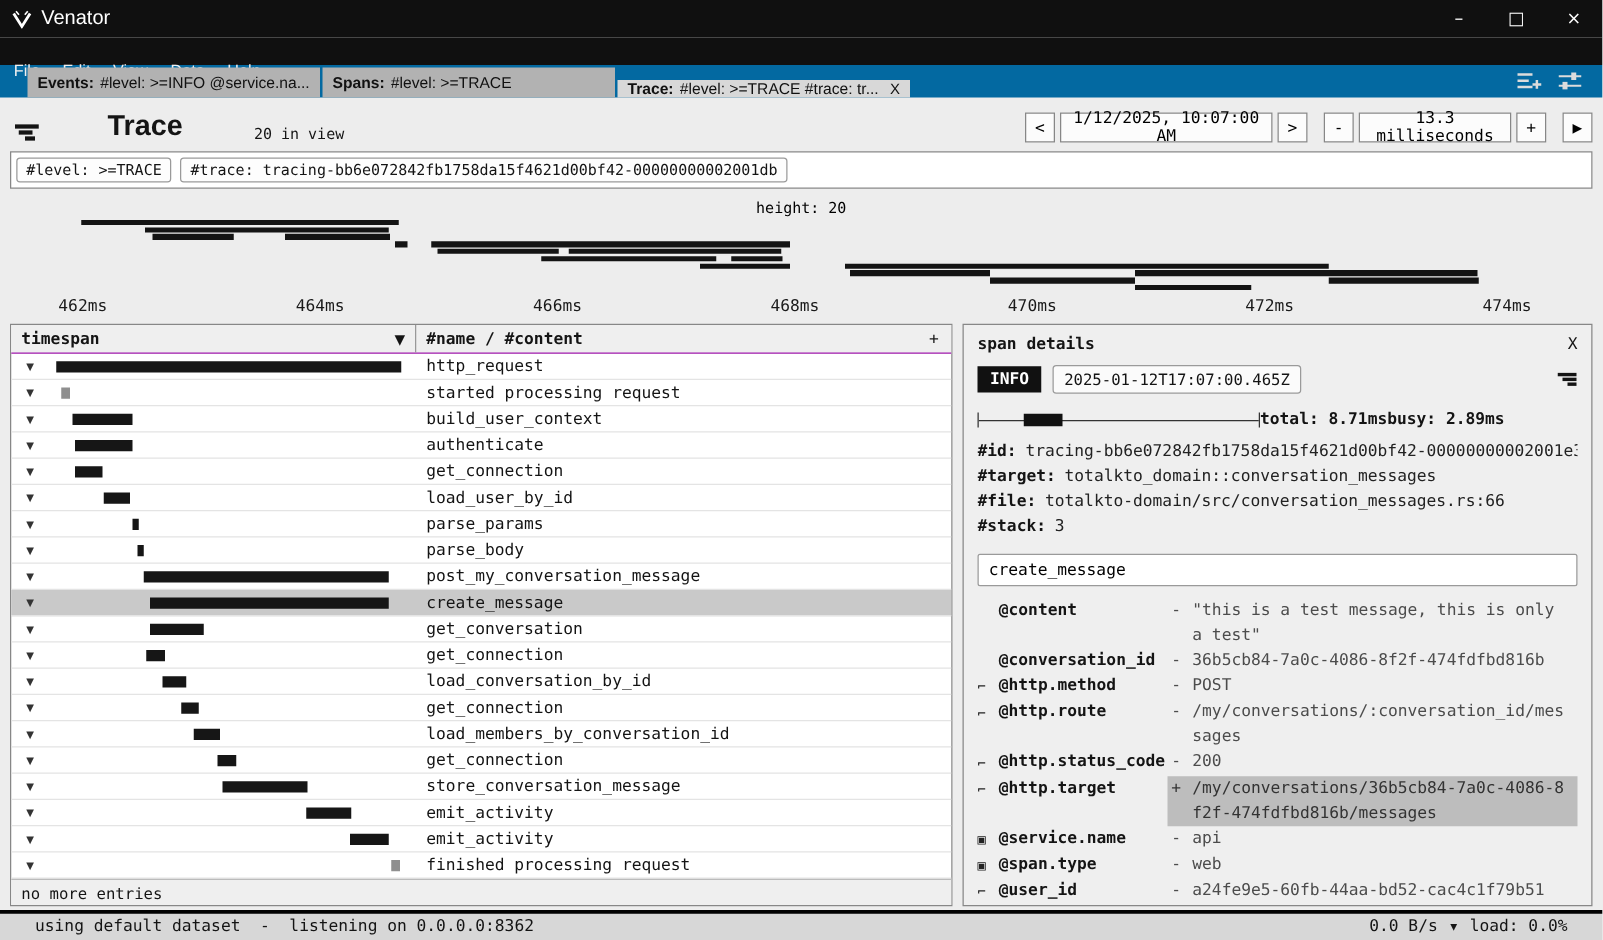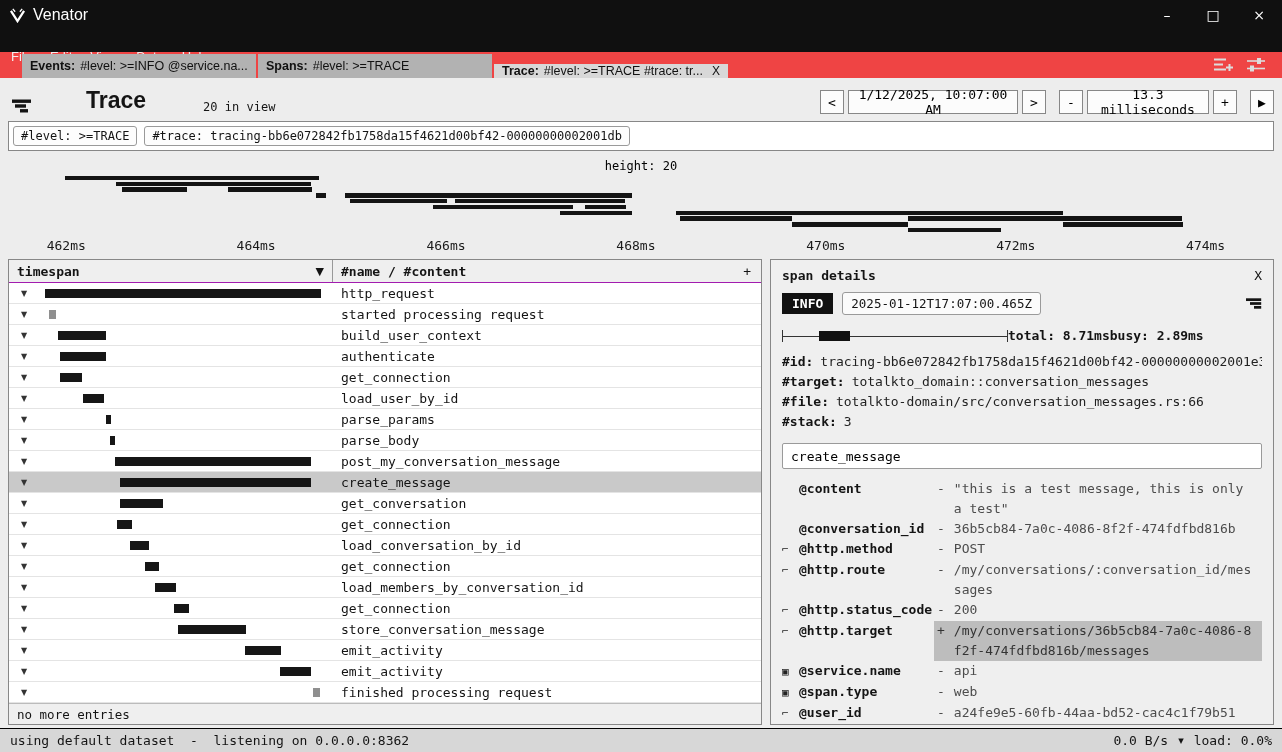--- a/index.html
+++ b/index.html
@@ -14,21 +14,21 @@
   .titlebar { height: 30px; background: #101010; color: #fff; display: flex; align-items: center;
               font-family: "Liberation Sans", sans-serif; }
   .logo { display: flex; align-items: center; margin: 0 7px 0 9px; }
   .title-text { font-size: 16px; }
   .tb-spacer { flex: 1; }
   .tb-btn { width: 46px; height: 30px; display: flex; align-items: center; justify-content: center;
             font-family: "DejaVu Sans", sans-serif; font-size: 14px; cursor: default; }
   .menubar { height: 22px; background: #101010; color: #f0f0f0; display: flex; align-items: center;
              font-family: "Liberation Sans", sans-serif; font-size: 13px; padding-left: 2px; }
   .menu-item { padding: 2px 9px; margin-top: 31px; }
-  .tabbar { height: 26px; background: #ef4444; display: flex; align-items: flex-end; }
+  .tabbar { height: 26px; background: #0369a1; display: flex; align-items: flex-end; }
   .tabs { display: flex; align-items: flex-end; height: 100%; margin-left: 22px; }
   .tab { width: 234px; height: 24px; margin-right: 2px; background: #b2b2b2; color: #111;
          display: flex; align-items: center; padding: 0 8px; overflow: hidden; white-space: nowrap;
          font-family: "Liberation Sans", sans-serif; font-size: 12.5px; }
   .tab.active { background: #d8d8d8; height: 14px; }
   .tab-kind { font-weight: bold; margin-right: 5px; flex: none; }
   .tab-query { overflow: hidden; flex: 1; }
   .tab-close { margin-left: 6px; flex: none; font-size: 12px; }
   .tabbar-icons { margin-left: auto; display: flex; align-items: center; gap: 12px; padding-right: 16px; height: 100%; }
   .tb-icon { display: flex; align-items: center; }
@@ -96,21 +96,21 @@
   .arow { display: grid; grid-template-columns: 17px 135px 1fr; line-height: 20px; align-items: start; }
   .aicon { color: #222; font-size: 11px; font-family: "DejaVu Sans Mono", "DejaVu Sans", monospace; padding-top: 1px; }
   .akey { font-weight: bold; }
   .aval { display: flex; gap: 9px; color: #4c4c4c; padding: 0 3px; }
   .aval.highlight { background: #bdbdbd; color: #333; }
   .asep { flex: none; }
   .avtext { word-break: break-all; white-space: pre-wrap; }
 
   
   .statusbar { position: absolute; left: 0; right: 0; bottom: 0; height: 24px; background: #d7d7d7;
-               border-top: 1px solid #000000; display: flex; align-items: center; padding: 0 10px; }
+               border-top: 3px solid #000000; display: flex; align-items: center; padding: 0 28px; }
   .sb-left { white-space: pre; }
   .sb-right { margin-left: auto; display: flex; align-items: center; gap: 10px; }
   .caret { font-family: "DejaVu Sans", sans-serif; font-size: 11px; }
 </style>
 </head>
 <body>
 
 <div class="app">
 
   <div class="titlebar">

